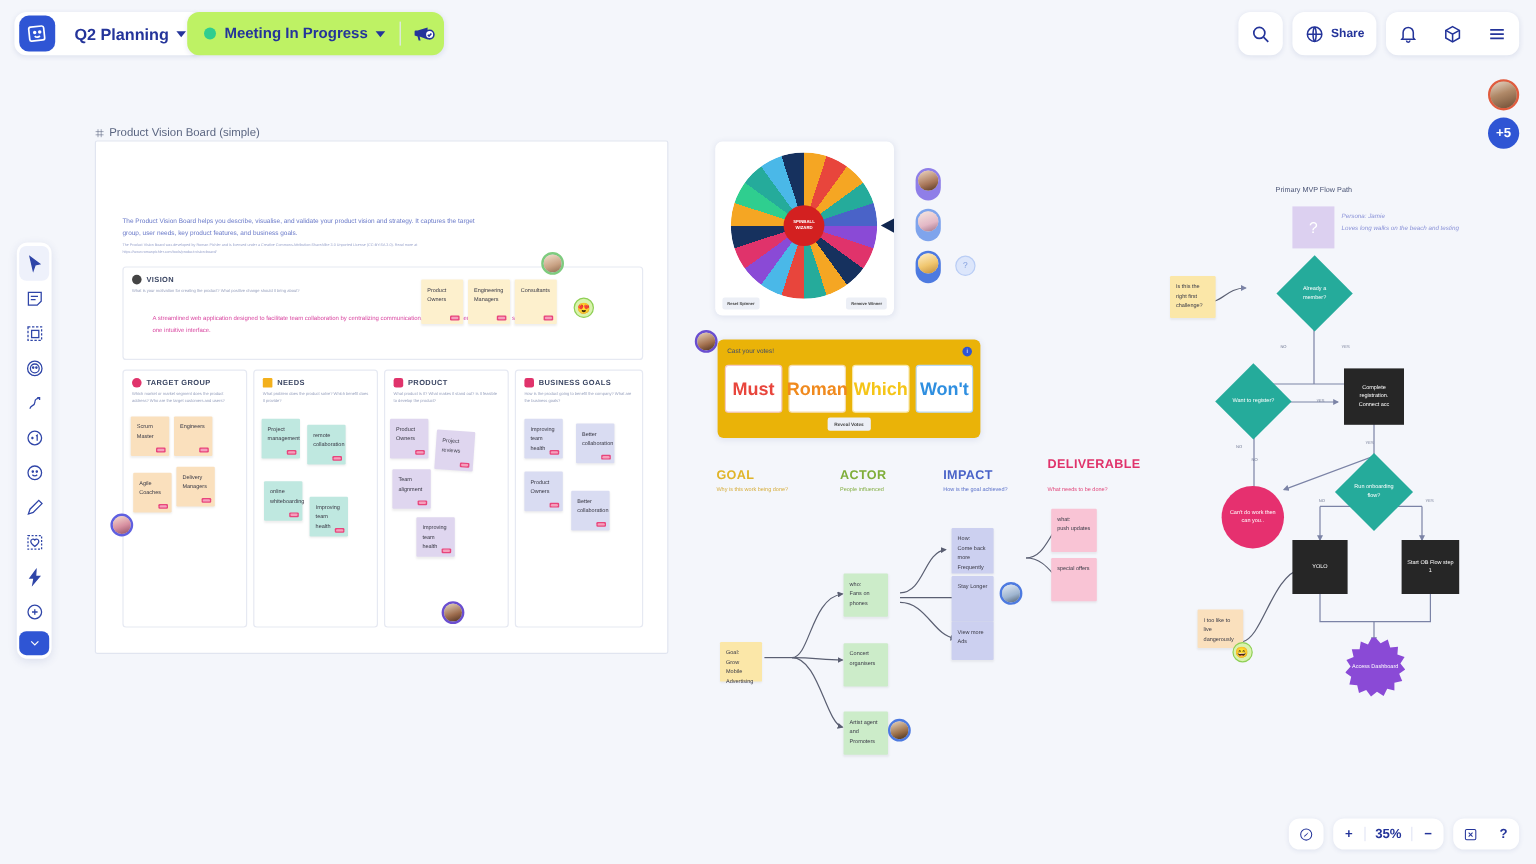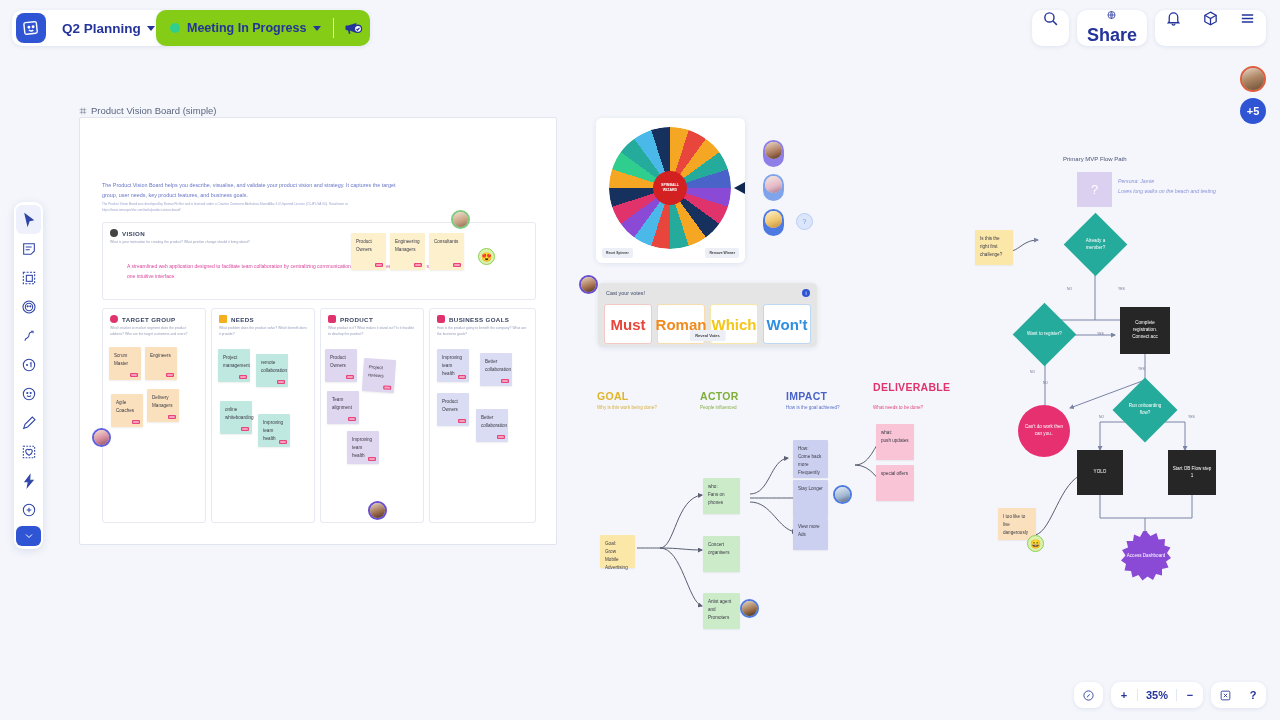--- a/index.html
+++ b/index.html
@@ -26,32 +26,32 @@
   .logo-tile svg { width:20px;height:20px; }
   .proj-btn {
     display:flex;align-items:center;gap:6px;height:30px;padding:0 10px;
     border-radius:8px;background:#fff;font-size:13.5px;font-weight:bold;color:#24349a;
     white-space:nowrap;cursor:pointer;
   }
   .chev { width:0;height:0;border-left:4px solid transparent;border-right:4px solid transparent;border-top:5px solid #24349a;display:inline-block;}
   .status-group {
     position:absolute; left:156px; top:10px; height:36px;
     display:flex; align-items:center;
-    background:#84cc16; border-radius:10px; padding:4px 2px 4px 6px;
+    background:#bef264; border-radius:10px; padding:4px 2px 4px 6px;
     box-shadow:0 1px 4px rgba(40,60,130,.10);
   }
   .status-btn { display:flex;align-items:center;gap:7px;height:28px;padding:0 8px;font-size:12.5px;font-weight:bold;color:#24349a;cursor:pointer;white-space:nowrap;}
   .dot-green { width:10px;height:10px;border-radius:50%;background:#2fce8f; }
   .sep { width:1px;height:20px;background:#e3e7f5;margin:0 4px; }
   .mega { width:30px;height:28px;display:flex;align-items:center;justify-content:center;cursor:pointer; }
   .mega svg{width:20px;height:20px;}
 
   .topbar-right { position:absolute; right:14px; top:10px; height:36px; display:flex; align-items:center; gap:8px; }
   .tb-pill { background:#fff; border-radius:10px; box-shadow:0 1px 4px rgba(40,60,130,.10); display:flex; align-items:center; height:36px; }
-  .tb-btn { height:36px; min-width:36px; display:flex;align-items:center;gap:5px; padding:0 10px; cursor:pointer; font-size:18px; font-weight:bold; color:#24349a;flex-direction:column;}
+  .tb-btn { height:36px; min-width:36px; display:flex;align-items:center;gap:5px; padding:0 10px; cursor:pointer; font-size:10px; font-weight:bold; color:#24349a;}
   .tb-btn svg{width:17px;height:17px;}
 
   .avatar-stack { position:absolute; right:14px; top:66px; display:flex; flex-direction:column; gap:6px; align-items:center;}
   .av {
     width:26px;height:26px;border-radius:50%;
     border:2px solid #e05c3e; overflow:hidden; position:relative;
     background:#c8b3a0;
   }
   .av .face{position:absolute;inset:0;}
   .badge-plus {
@@ -111,21 +111,21 @@
          width:0;height:0;border-top:6px solid transparent;border-bottom:6px solid transparent;border-right:11px solid #10264f;}
   .spin-btn { position:absolute; bottom:5px; font-size:3.4px; font-weight:bold; color:#444; background:#eceff6; border-radius:2px; padding:3px 4px; text-align:center;}
 
   
   .cursor-pill { position:absolute; width:21px; height:27px; border-radius:11px; display:flex; align-items:flex-start; justify-content:center; padding-top:2px;}
   .cursor-pill .cav { width:17px;height:17px;border-radius:50%;overflow:hidden;position:relative;background:#ddd;}
   .ghost-circle { position:absolute; width:17px;height:17px;border-radius:50%;background:#dce6fb;border:1.5px solid #b9cdf5;
                   display:flex;align-items:center;justify-content:center;font-size:7px;color:#7e9bdc;}
 
   
-  .vote-card { position:absolute; left:598px; top:283px; width:219px; height:64px; background:#e5e5e5;
+  .vote-card { position:absolute; left:598px; top:283px; width:219px; height:82px; background:#eab308;
                border-radius:5px; box-shadow:0 1px 5px rgba(40,60,130,.10); }
   .vote-t { position:absolute; left:8px; top:7px; font-size:5.4px; color:#3e4a6b; }
   .vote-help { position:absolute; right:7px; top:6px; width:8px;height:8px;border-radius:50%;background:#2f55d4;color:#fff;
                font-size:5px;display:flex;align-items:center;justify-content:center;}
   .vcell { position:absolute; top:21px; width:48px;height:40px;background:#fff;border-radius:3px;
            display:flex;align-items:center;justify-content:center;font-size:15px;font-weight:bold;}
   .reveal { position:absolute; left:50%; transform:translateX(-50%); bottom:6px; font-size:4px; font-weight:bold;
             background:#eceff6;color:#444;border-radius:2px;padding:3px 6px; }
 
   

